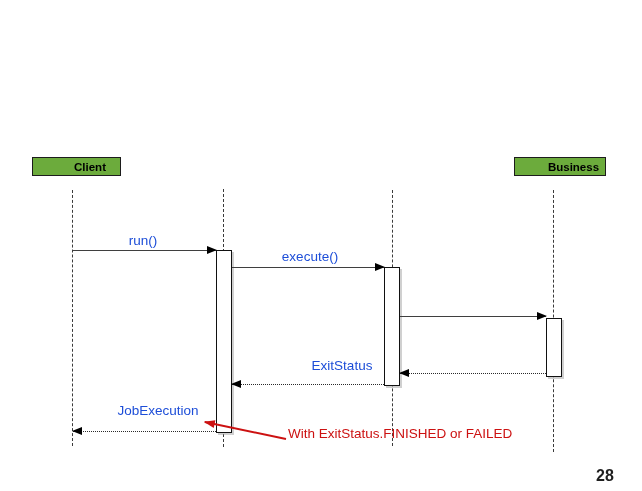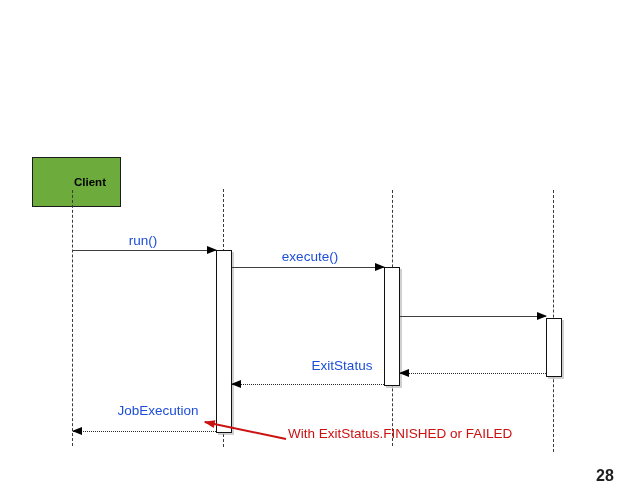--- a/index.html
+++ b/index.html
@@ -2,21 +2,21 @@
 <html><head>
 <meta charset="utf-8">
 <style>
   html,body { margin:0; padding:0; background:#fff; }
   .canvas {
     position:relative; width:642px; height:491px; background:#ffffff;
     font-family:"Liberation Sans", sans-serif; overflow:hidden;
   }
   
   .actor {
-    position:absolute; top:157px; height:50px; box-sizing:border-box;
+    position:absolute; top:157px; height:19px; box-sizing:border-box;
     border:1.5px solid #1c1c1c; display:flex; align-items:center; justify-content:center;
     font-weight:bold; color:#000;padding-left:27px;
   }
   .actor.green { background:#6cab3c; font-size:11.5px; font-family:"Liberation Sans", sans-serif; }
   .actor.blue  { background:#55809f; font-size:13px; font-family:"DejaVu Sans Mono", monospace; letter-spacing:0.5px; }
   
   .lifeline { position:absolute; width:0; border-left:1.5px dashed #3a3a3a; z-index:1; }
   
   .activation {
     position:absolute; width:16px; box-sizing:border-box; background:#fff;
@@ -46,20 +46,23 @@
   
   .page-number { position:absolute; left:596px; top:467px; font-size:16px; color:#1f1f1f; z-index:4;font-weight:bold; }
 </style>
 </head>
 <body>
 
 <div class="canvas">
 
   <div class="actor green" style="left:32px; width:89px;">
     <span>Client</span>
+  </div>
+  <div class="actor green" style="left:514px; width:92px;">
+    <span>Business</span>
   </div>
 
   <div class="lifeline" style="left:72px;  top:190px; height:256px;"></div>
   <div class="lifeline" style="left:223px; top:189px; height:258px;"></div>
   <div class="lifeline" style="left:392px; top:190px; height:256px;"></div>
   <div class="lifeline" style="left:553px; top:190px; height:262px;"></div>
 
   <div class="activation" style="left:216px; top:250px; height:183px;"></div>
   <div class="activation" style="left:384px; top:267px; height:119px;"></div>
   <div class="activation" style="left:546px; top:318px; height:59px;"></div>

